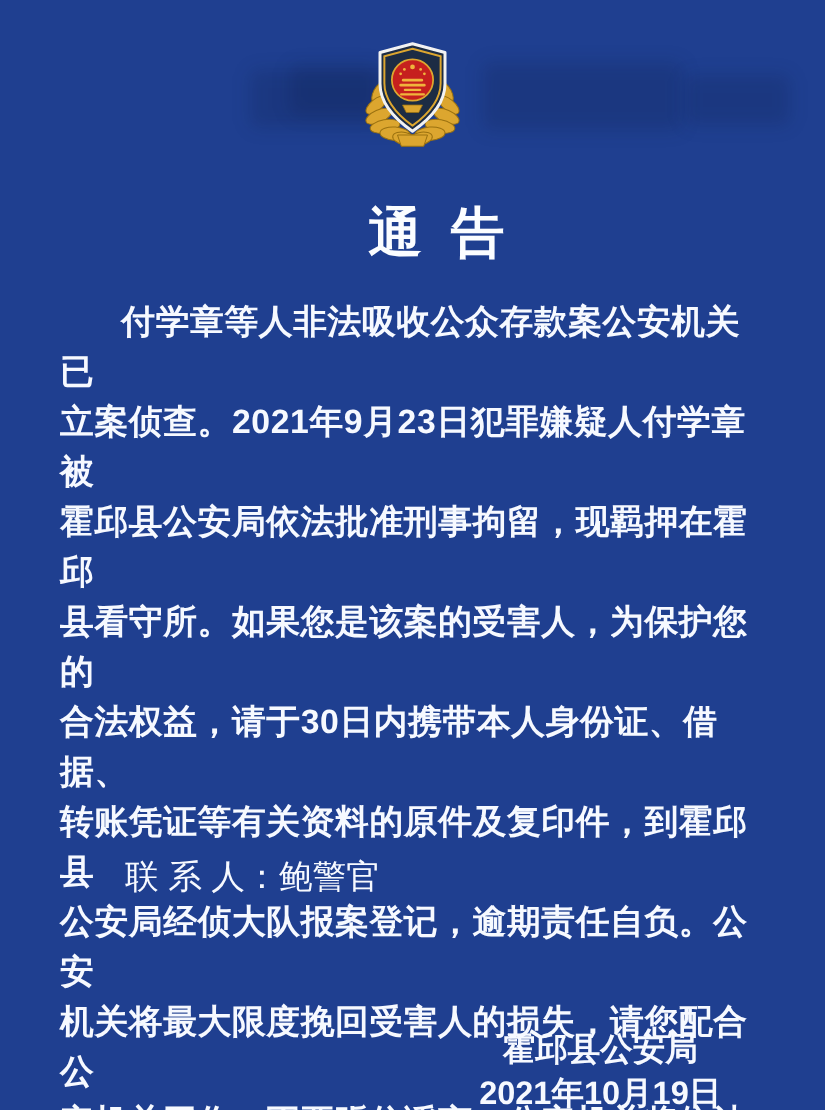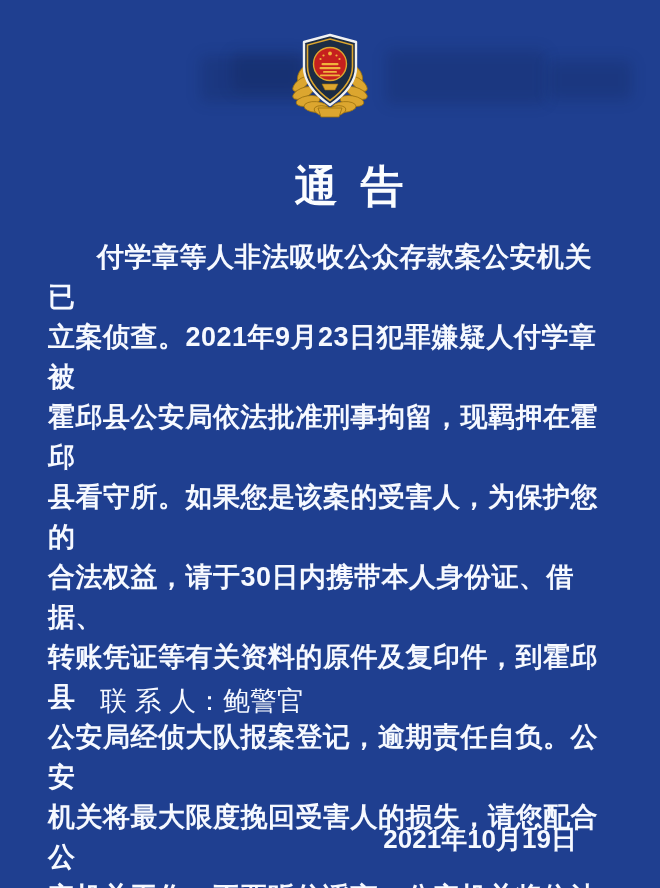--- a/index.html
+++ b/index.html
@@ -145,16 +145,17 @@
 案，并适时通报案件的相关情况，感谢您对我们
 工作的理解和支持！</p>
 
   <div class="contacts">
     <div class="contact-line">
       <span>联 系 人：</span><span>鲍警官</span>
     </div>
   </div>
 
   <div class="signature">
+    <div>霍邱县公安局</div>
     <div>2021年10月19日</div>
   </div>
 
 </div>
 
 </body></html>

